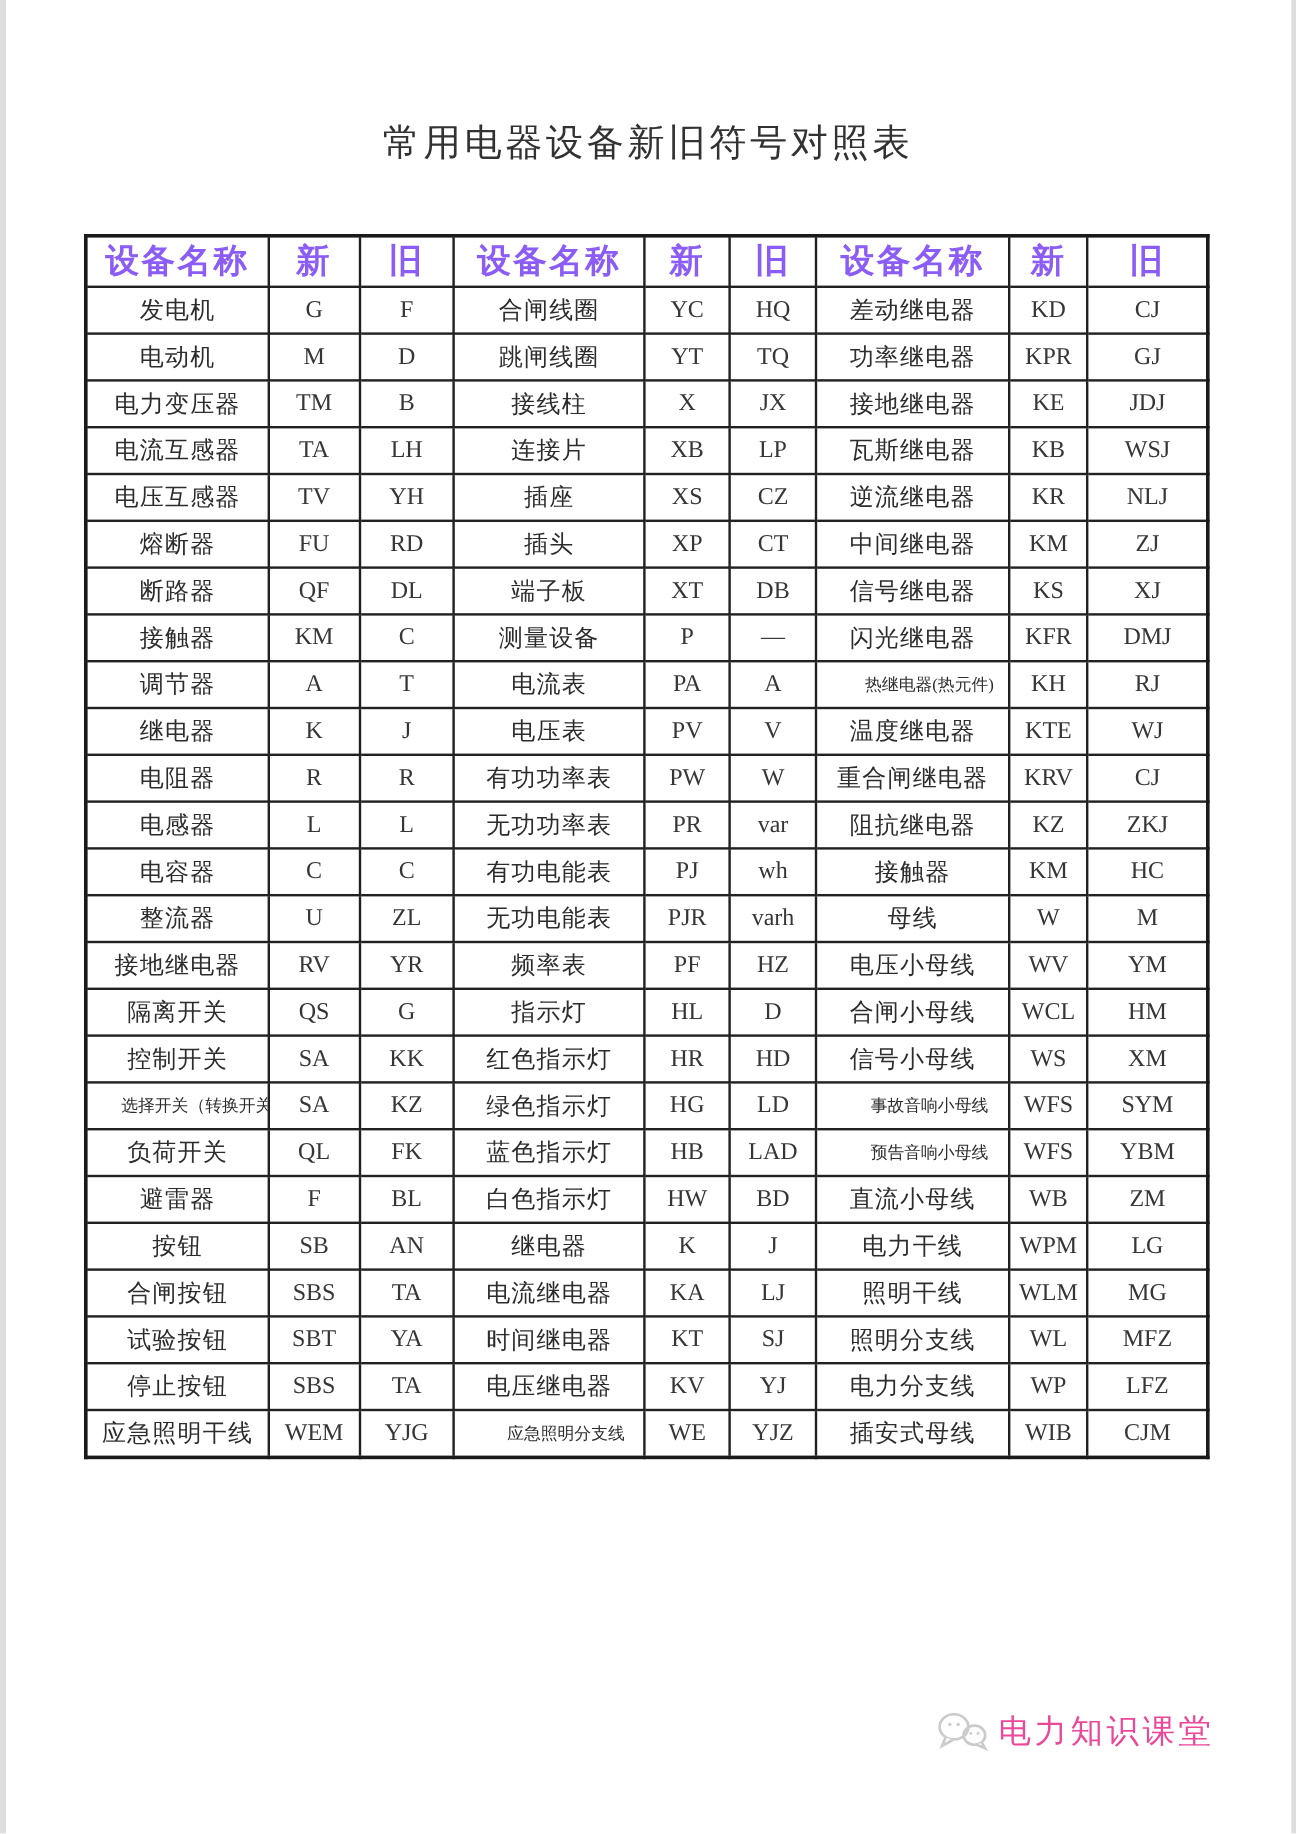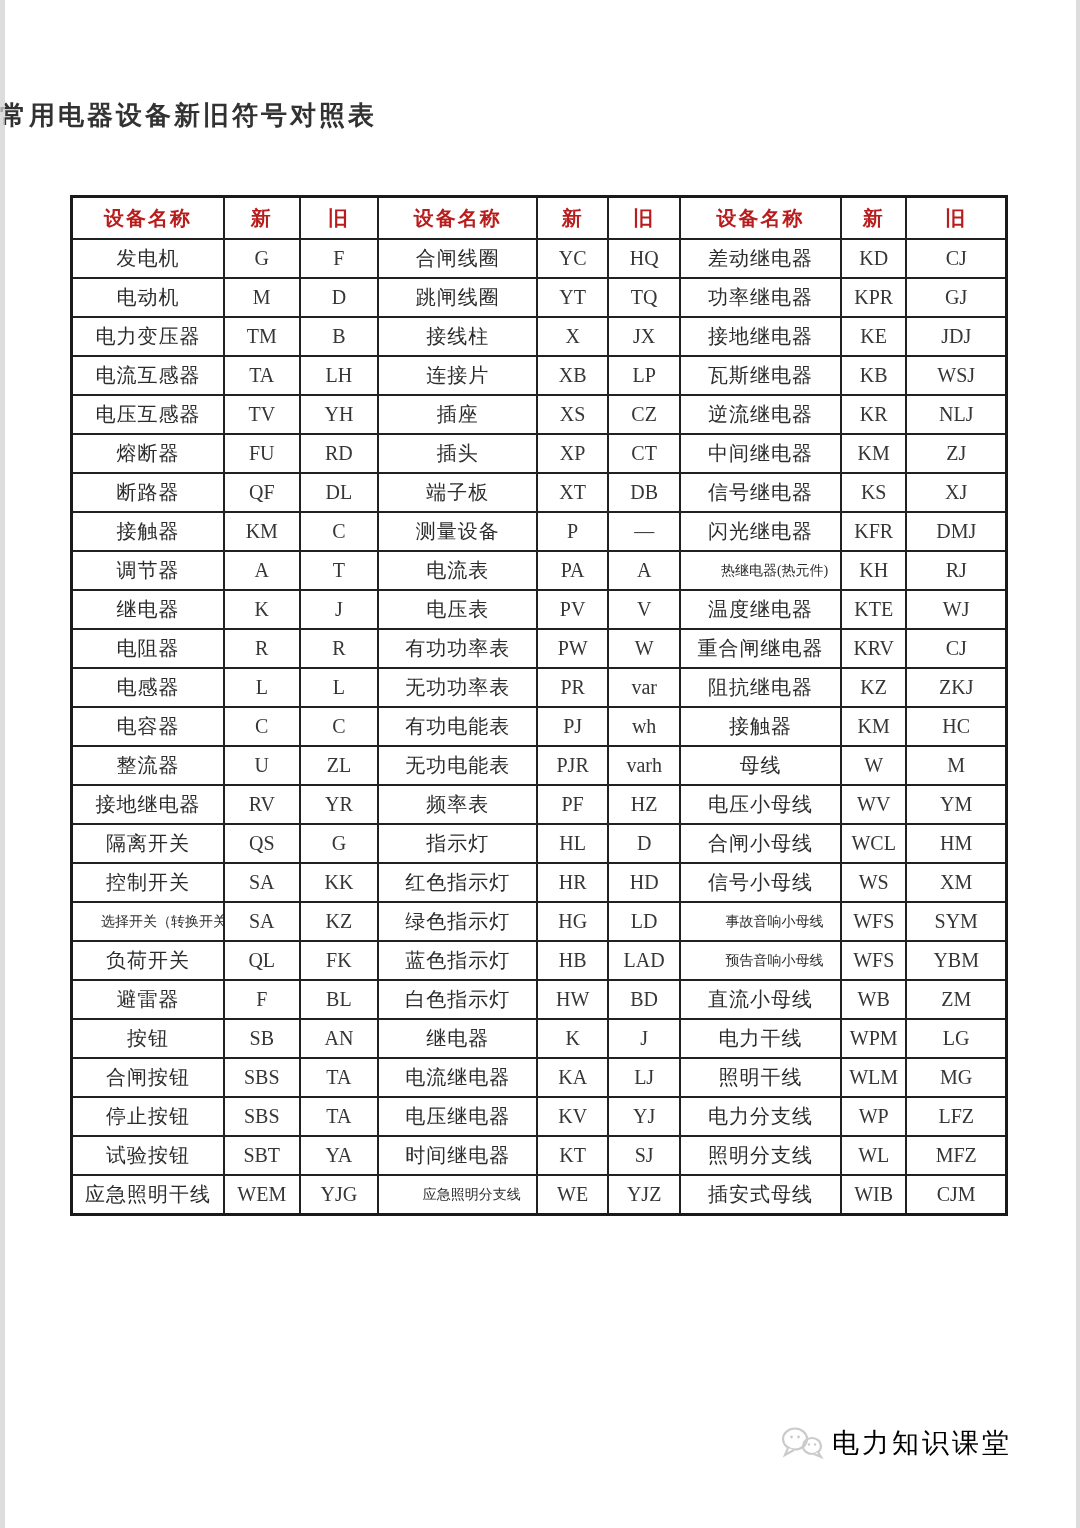--- a/index.html
+++ b/index.html
@@ -17,24 +17,24 @@
     top: 0;
     height: 100%;
     background: #d2d2d2;
     opacity: 0.75;
   }
   .page-edge.left  { left: 0; width: 5px; }
   .page-edge.right { right: 0; width: 4px; }
 
   .doc-title {
     margin-top: 98px;
-    text-align: left;
+    text-align: center;
     font-family: "Liberation Sans", "DejaVu Sans", sans-serif;
-    font-weight: bold;
-    font-size: 26px;
+    font-weight: normal;
+    font-size: 31px;
     letter-spacing: 3px;
     color: #323232;
   }
 
   table.sym-table {
     position: absolute;
     left: 70px;
     top: 195px;
     width: 938px;
     border-collapse: collapse;
@@ -47,23 +47,23 @@
     text-align: center;
     vertical-align: middle;
     padding: 0;
     overflow: hidden;
     white-space: nowrap;
   }
   table.sym-table { border: 3px solid #1a1a1a; }
 
   th.hdr {
     height: 40px;
-    font-size: 20px;
+    font-size: 28px;
     font-weight: bold;
-    color: #b91c1c;
+    color: #8b5cf6;
     letter-spacing: 2px;
   }
   td.name {
     height: 37px;
     font-size: 20px;
     color: #2c2c2c;
     letter-spacing: 1px;
   }
   td.name.small { font-size: 14px; letter-spacing: 0; padding-left: 28px; }
   td.sym {
@@ -78,21 +78,21 @@
     right: 68px;
     display: flex;
     align-items: center;
     gap: 8px;
     color: #cbcbcb;
   }
   .watermark .wm-text {
     font-family: Liberation Mono, monospace;
     font-size: 27px;
     letter-spacing: 3px;
-    color: #000000;
+    color: #ec4899;
   }
   .watermark svg { display: block; }
 </style>
 </head>
 <body>
 
 <div class="page-edge left"></div>
 <div class="page-edge right"></div>
 
 <div class="doc-title">常用电器设备新旧符号对照表</div>
@@ -359,40 +359,40 @@
         <td class="sym">SBS</td>
         <td class="sym">TA</td>
         <td class="name">电流继电器</td>
         <td class="sym">KA</td>
         <td class="sym">LJ</td>
         <td class="name">照明干线</td>
         <td class="sym">WLM</td>
         <td class="sym">MG</td>
       </tr>
       <tr>
+        <td class="name">试验按钮</td>
+        <td class="sym">SBT</td>
+        <td class="sym">YA</td>
+        <td class="name">时间继电器</td>
+        <td class="sym">KT</td>
+        <td class="sym">SJ</td>
+        <td class="name">照明分支线</td>
+        <td class="sym">WL</td>
+        <td class="sym">MFZ</td>
+      </tr>
+      <tr>
         <td class="name">停止按钮</td>
         <td class="sym">SBS</td>
         <td class="sym">TA</td>
         <td class="name">电压继电器</td>
         <td class="sym">KV</td>
         <td class="sym">YJ</td>
         <td class="name">电力分支线</td>
         <td class="sym">WP</td>
         <td class="sym">LFZ</td>
-      </tr>
-      <tr>
-        <td class="name">试验按钮</td>
-        <td class="sym">SBT</td>
-        <td class="sym">YA</td>
-        <td class="name">时间继电器</td>
-        <td class="sym">KT</td>
-        <td class="sym">SJ</td>
-        <td class="name">照明分支线</td>
-        <td class="sym">WL</td>
-        <td class="sym">MFZ</td>
       </tr>
       <tr>
         <td class="name">应急照明干线</td>
         <td class="sym">WEM</td>
         <td class="sym">YJG</td>
         <td class="name small">应急照明分支线</td>
         <td class="sym">WE</td>
         <td class="sym">YJZ</td>
         <td class="name">插安式母线</td>
         <td class="sym">WIB</td>

